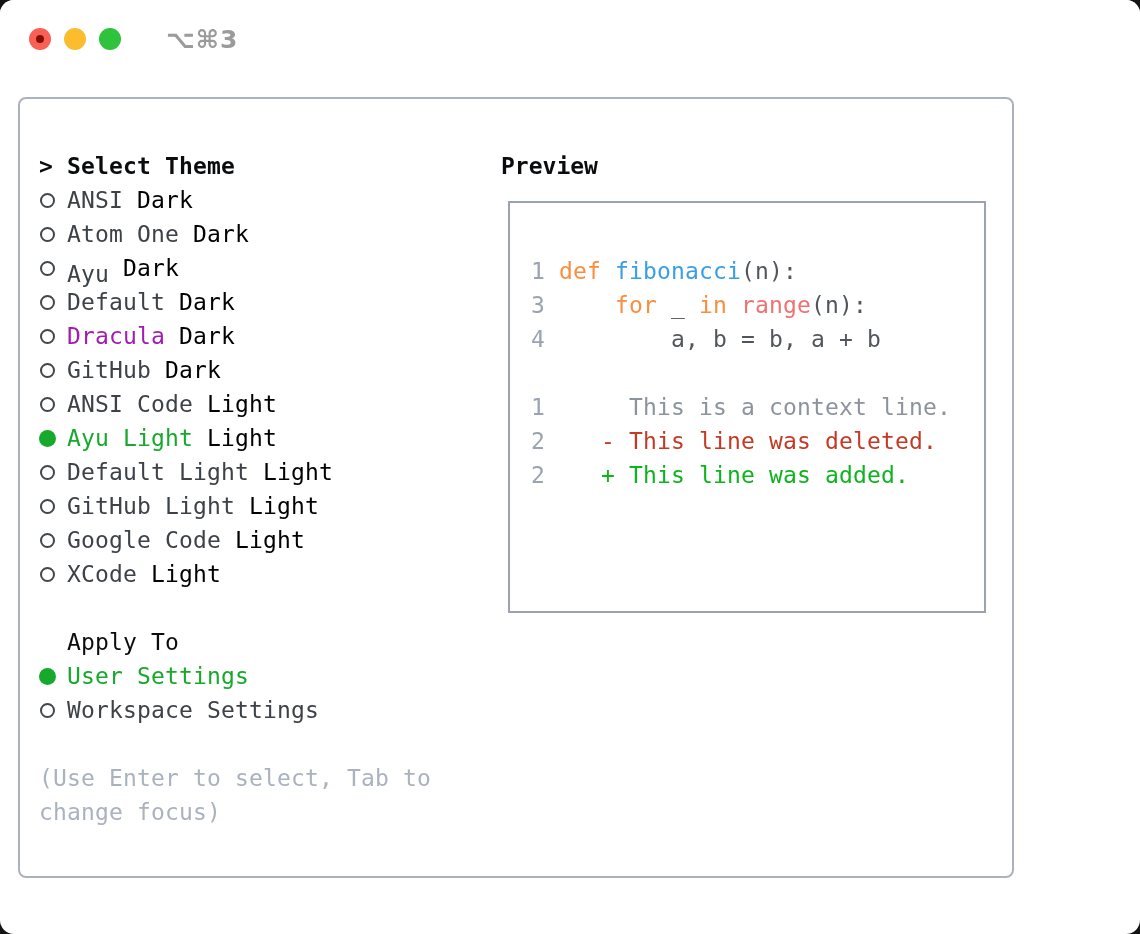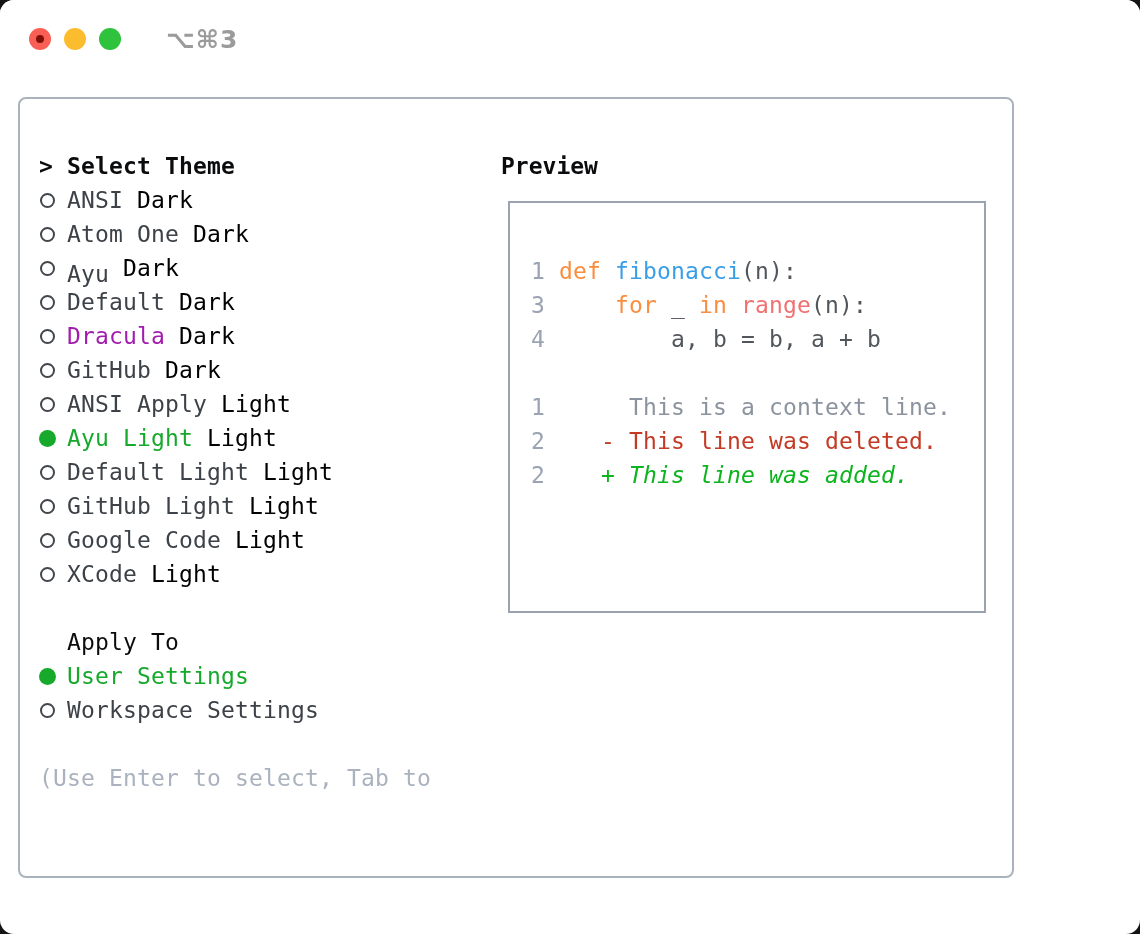--- a/index.html
+++ b/index.html
@@ -74,46 +74,47 @@
       <div class="row">
         <span class="gutter prompt">&gt;</span><span class="list-title">Select Theme</span>
       </div>
       <div id="theme-items">
           <div class="row"><span class="gutter"><span class="radio"></span></span><span style="color: rgb(61, 66, 72);">ANSI</span><span class="muted"> Dark</span></div>
           <div class="row"><span class="gutter"><span class="radio"></span></span><span style="color: rgb(61, 66, 72);">Atom One</span><span class="muted"> Dark</span></div>
           <div class="row"><span class="gutter"><span class="radio"></span></span><span style="color: rgb(61, 66, 72); margin-top: 12px;">Ayu</span><span class="muted"> Dark</span></div>
           <div class="row"><span class="gutter"><span class="radio"></span></span><span style="color: rgb(61, 66, 72);">Default</span><span class="muted"> Dark</span></div>
           <div class="row"><span class="gutter"><span class="radio"></span></span><span style="color: #a21caf;">Dracula</span><span class="muted"> Dark</span></div>
           <div class="row"><span class="gutter"><span class="radio"></span></span><span style="color: rgb(61, 66, 72);">GitHub</span><span class="muted"> Dark</span></div>
-          <div class="row"><span class="gutter"><span class="radio"></span></span><span style="color: rgb(61, 66, 72);">ANSI Apply</span><span class="muted"> Light</span></div>
+          <div class="row"><span class="gutter"><span class="radio"></span></span><span style="color: rgb(61, 66, 72);">ANSI Code</span><span class="muted"> Light</span></div>
           <div class="row"><span class="gutter"><span class="radio filled" style="background: rgb(22, 169, 44);"></span></span><span style="color: rgb(22, 169, 44);">Ayu Light</span><span class="muted"> Light</span></div>
           <div class="row"><span class="gutter"><span class="radio"></span></span><span style="color: rgb(61, 66, 72);">Default Light</span><span class="muted"> Light</span></div>
           <div class="row"><span class="gutter"><span class="radio"></span></span><span style="color: rgb(61, 66, 72);">GitHub Light</span><span class="muted"> Light</span></div>
           <div class="row"><span class="gutter"><span class="radio"></span></span><span style="color: rgb(61, 66, 72);">Google Code</span><span class="muted"> Light</span></div>
           <div class="row"><span class="gutter"><span class="radio"></span></span><span style="color: rgb(61, 66, 72);">XCode</span><span class="muted"> Light</span></div>
         </div>
       <div class="row blank"></div>
       <div class="row">
         <span class="gutter"></span><span class="section-title">Apply To</span>
       </div>
       <div id="apply-items">
           <div class="row"><span class="gutter"><span class="radio filled" style="background: rgb(22, 169, 44);"></span></span><span style="color: rgb(22, 169, 44);">User Settings</span></div>
           <div class="row"><span class="gutter"><span class="radio"></span></span><span style="color: rgb(61, 66, 72);">Workspace Settings</span></div>
         </div>
       <div class="row blank"></div>
       <div class="row help">(Use Enter to select, Tab to</div>
+      <div class="row help">change focus)</div>
     </div>
 
     <div class="preview-title">Preview</div>
     <div class="preview-box">
       <div class="code" id="code">
           <div class="code-line"><span class="linenum" style="color: rgb(154, 163, 178);">1 </span><span style="color: rgb(250, 141, 62);">def</span><span style="color: rgb(80, 86, 92);"> </span><span style="color: rgb(57, 158, 230);">fibonacci</span><span style="color: rgb(80, 86, 92);">(n):</span></div>
           <div class="code-line"><span class="linenum" style="color: rgb(154, 163, 178);">3 </span><span style="color: rgb(80, 86, 92);">    </span><span style="color: rgb(250, 141, 62);">for</span><span style="color: rgb(80, 86, 92);"> _ </span><span style="color: rgb(250, 141, 62);">in</span><span style="color: rgb(80, 86, 92);"> </span><span style="color: rgb(240, 113, 113);">range</span><span style="color: rgb(80, 86, 92);">(n):</span></div>
           <div class="code-line"><span class="linenum" style="color: rgb(154, 163, 178);">4 </span><span style="color: rgb(80, 86, 92);">        a, b = b, a + b</span></div>
           <div class="code-line"><span class="linenum" style="color: rgb(154, 163, 178);">  </span></div>
           <div class="code-line"><span class="linenum" style="color: rgb(154, 163, 178);">1 </span><span style="color: rgb(139, 147, 158);">     This is a context line.</span></div>
           <div class="code-line"><span class="linenum" style="color: rgb(154, 163, 178);">2 </span><span style="color: rgb(196, 58, 36);">   - This line was deleted.</span></div>
-          <div class="code-line"><span class="linenum" style="color: rgb(154, 163, 178);">2 </span><span style="color: rgb(13, 180, 30); font-style: italic;">   + This line was added.</span></div>
+          <div class="code-line"><span class="linenum" style="color: rgb(154, 163, 178);">2 </span><span style="color: rgb(13, 180, 30);">   + This line was added.</span></div>
         </div>
     </div>
 
   </div>
 </div>
 
 </body></html>

